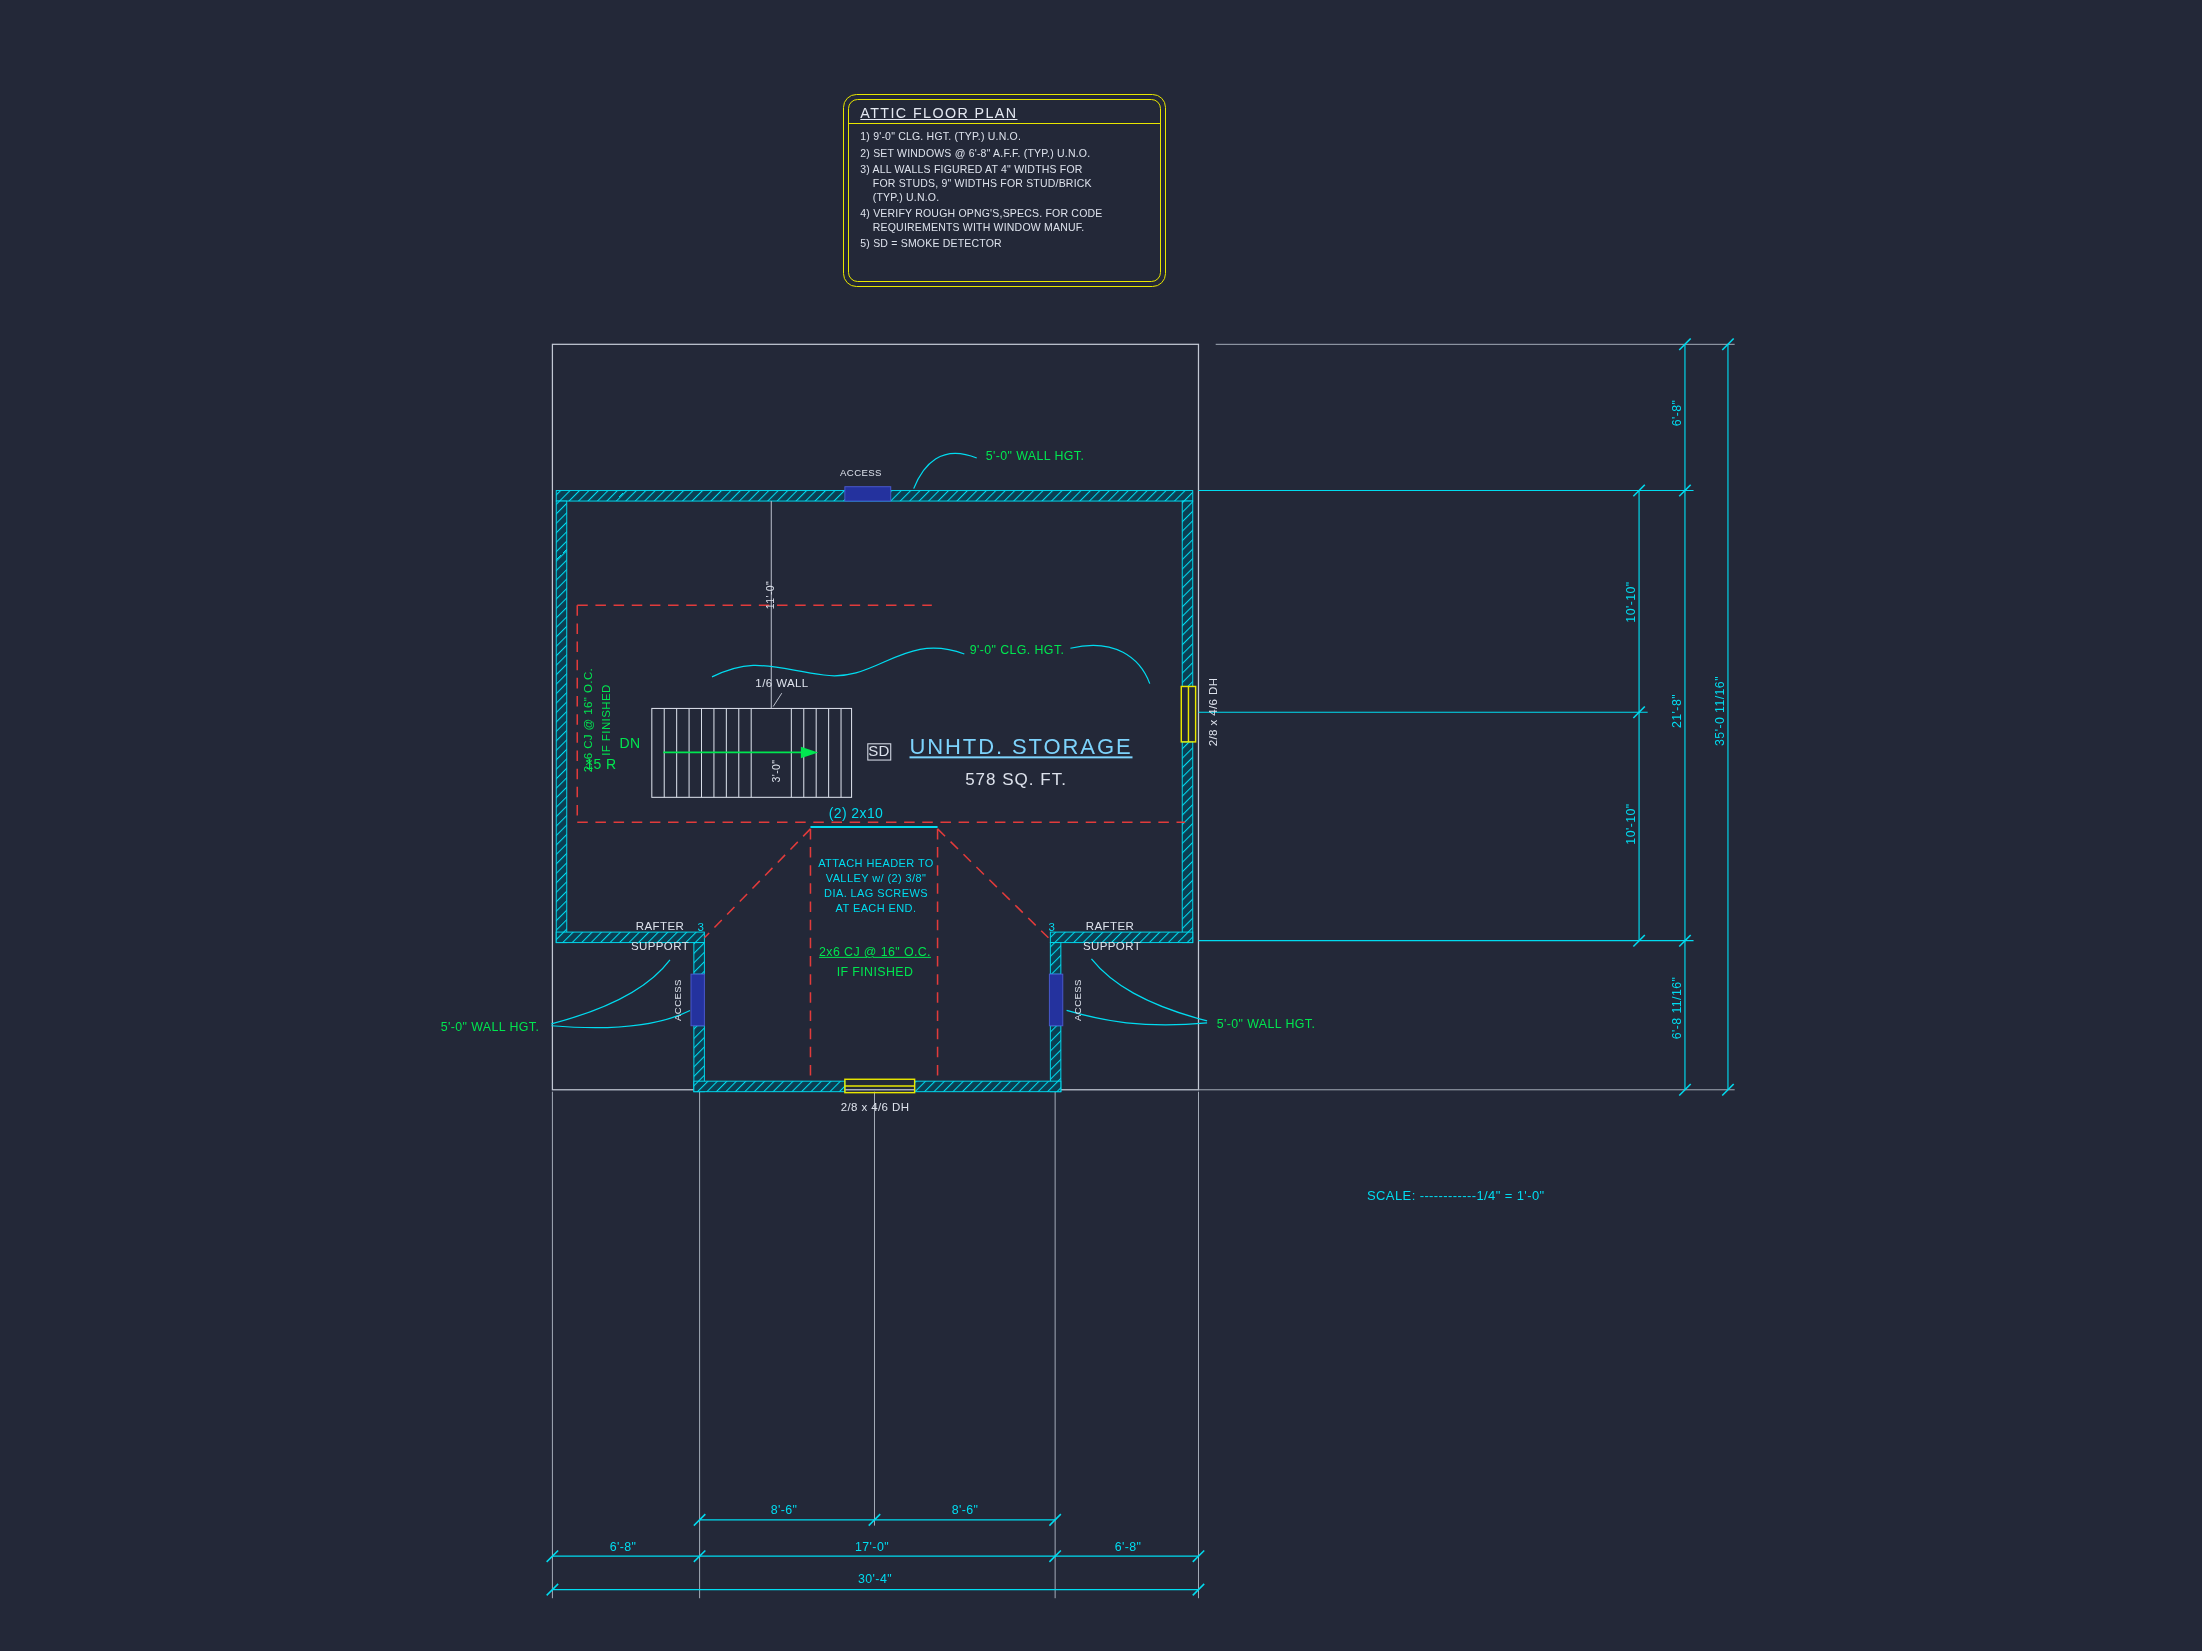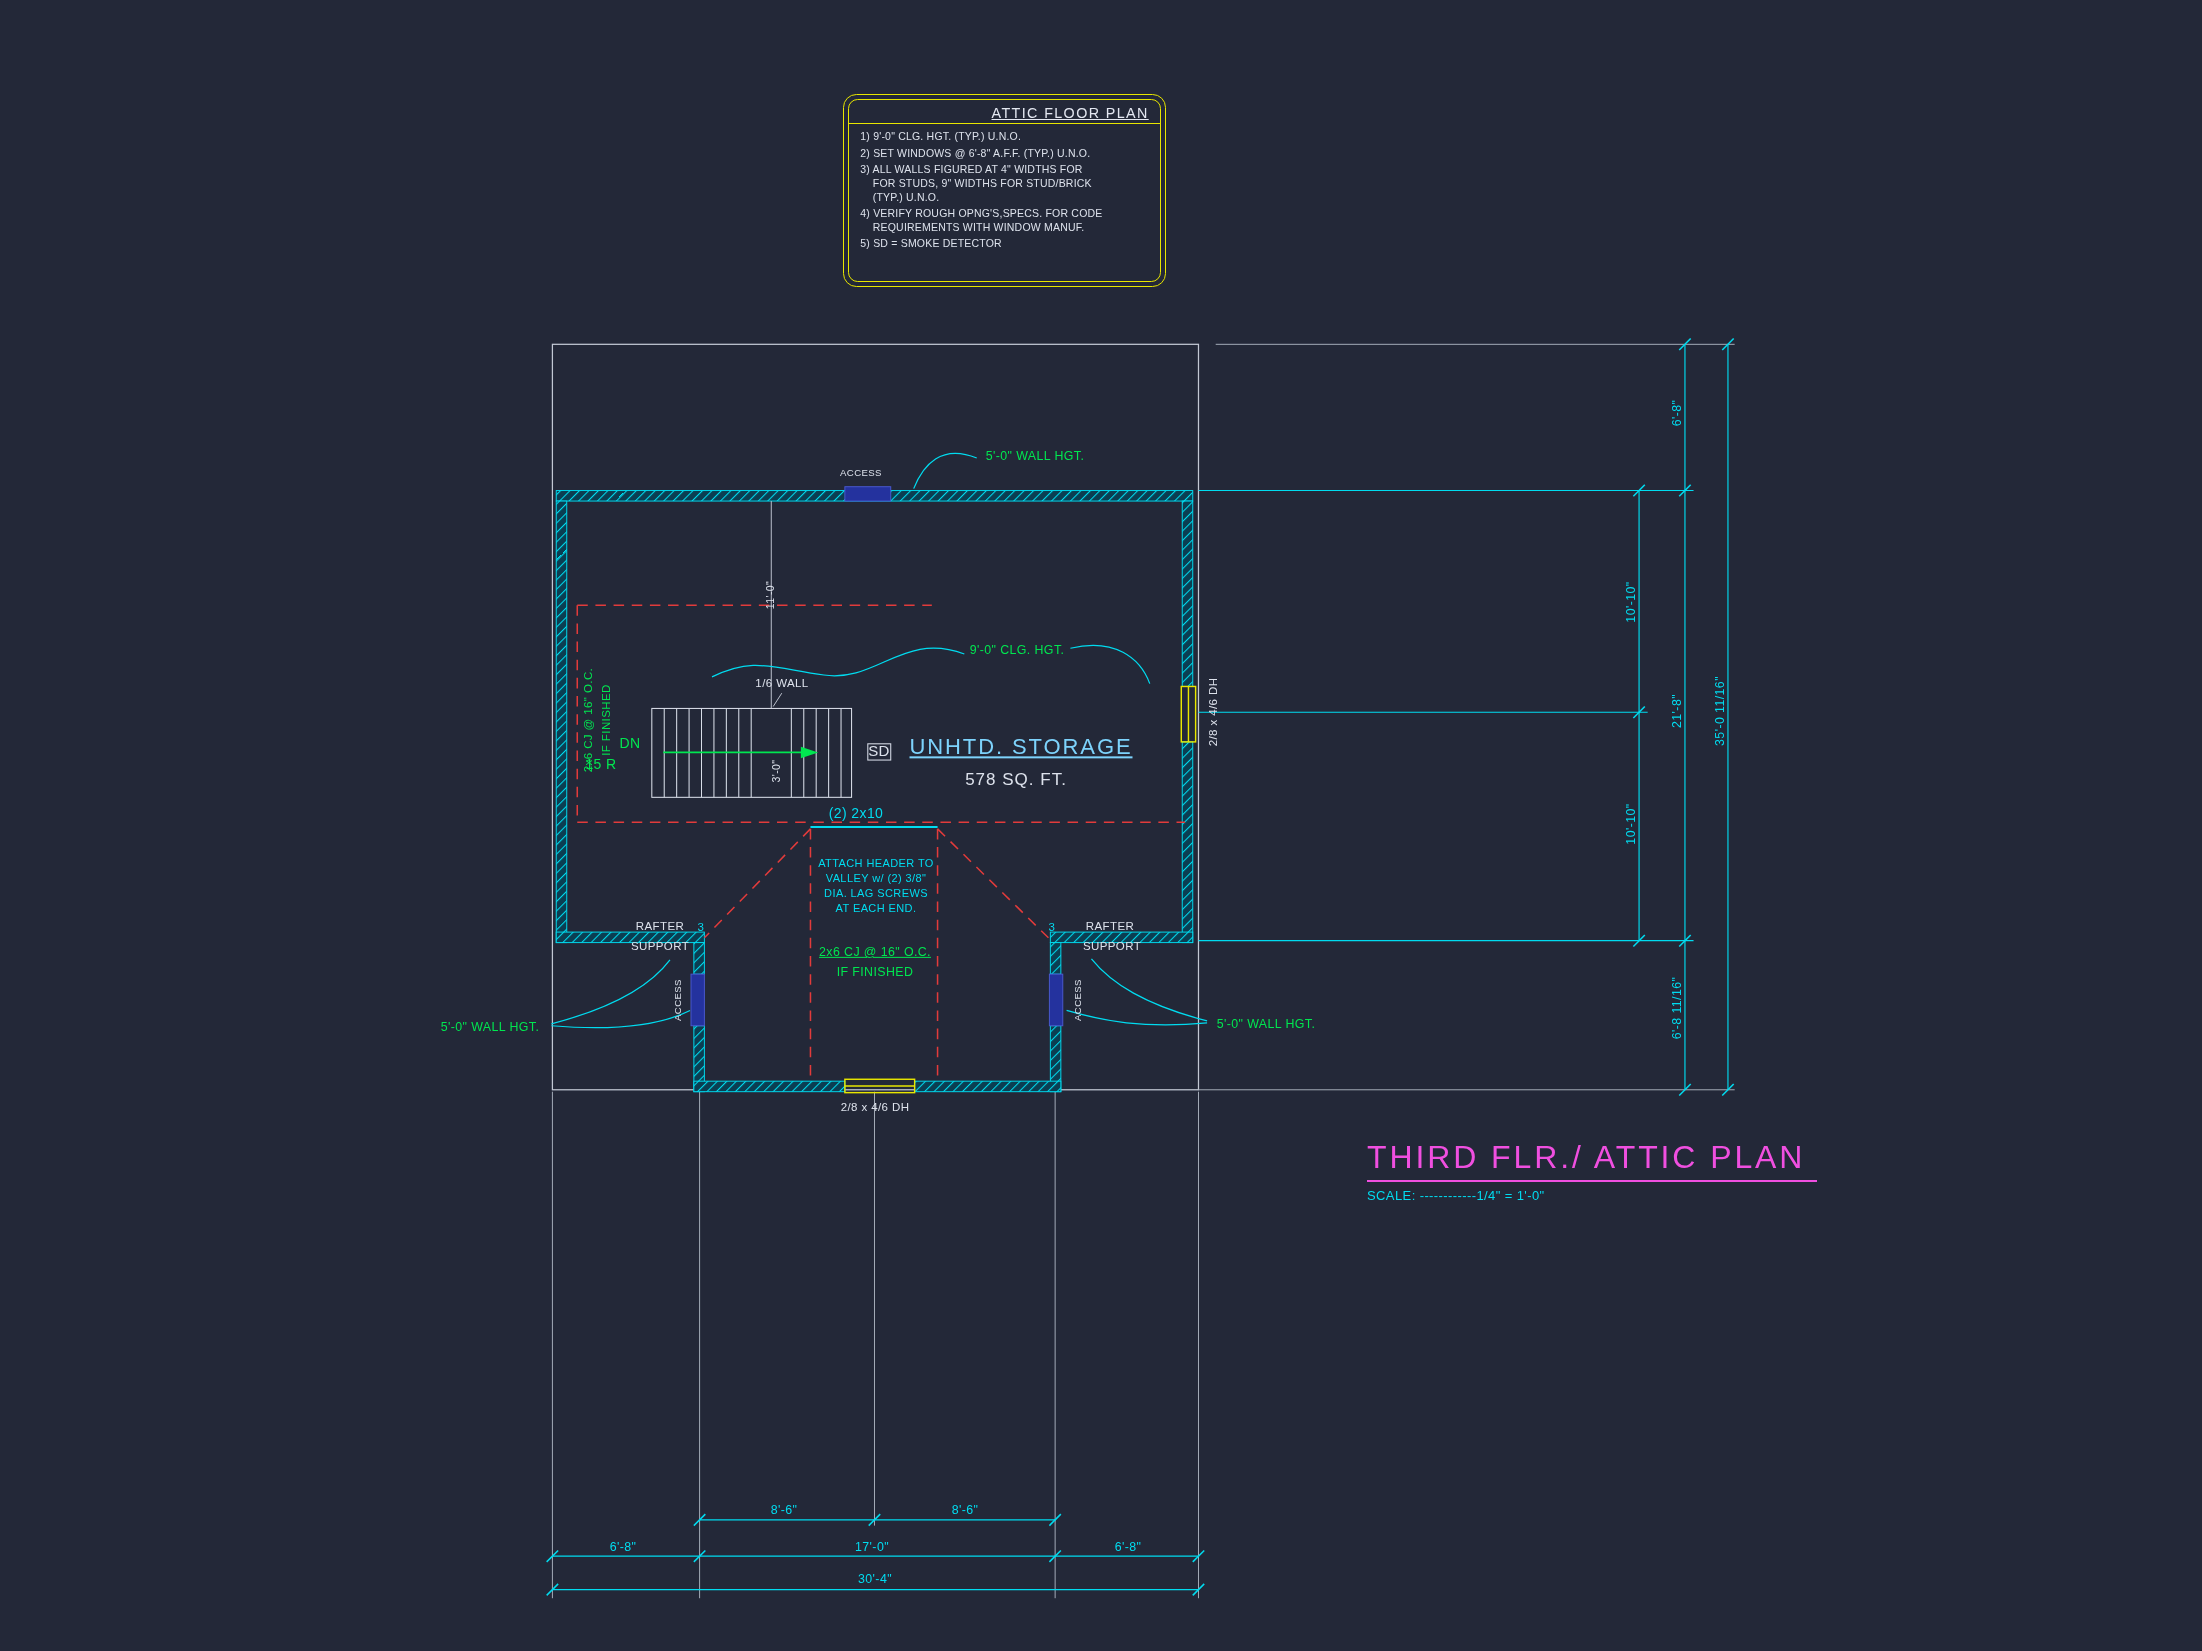--- a/index.html
+++ b/index.html
@@ -11,21 +11,21 @@
   .lbl{position:absolute;transform:translate(-50%,-50%);white-space:pre;line-height:1.15;letter-spacing:0.4px}
   .rot{transform:translate(-50%,-50%) rotate(-90deg)}
   .cy{color:#00dcf0}.gr{color:#00e650}.wh{color:#dde2ec}.mg{color:#7dd3fc}
   .und{text-decoration:underline}
   .ctr{text-align:center;white-space:pre-line}
   
   .notes-box{position:absolute;left:843px;top:94px;width:323px;height:193px;
              border:1.9px solid #e8e600;border-radius:13.4px}
   .notes-inner{position:absolute;inset:3.8px;border:1.4px solid #e8e600;border-radius:9.6px;
                padding:4.8px 11.5px 3.8px 11.5px;overflow:hidden}
-  .notes-title{text-align:right;font-size:14.3px;letter-spacing:1.4px;color:#e4e8f2;
+  .notes-title{text-align:left;font-size:14.3px;letter-spacing:1.4px;color:#e4e8f2;
                text-decoration:underline;padding-bottom:2.9px}
   .notes-sep{border-top:1.4px solid #e8e600;margin:0 -11.5px 5.7px -11.5px}
   .note{font-size:10.5px;line-height:1.3;color:#dde2ec;white-space:pre-line;margin-bottom:2.9px;letter-spacing:0.2px}
   
   .title-main{position:absolute;left:1367px;top:1139px;display:inline-block;
               font-size:32px;letter-spacing:2.9px;color:#f04fe0;
               border-bottom:2.4px solid #f04fe0;padding:0 11.5px 3.8px 0}
   .title-scale{position:absolute;left:1367px;top:1188px;font-size:13px;color:#00dcf0;letter-spacing:0.4px}
 </style>
 </head>
@@ -238,17 +238,16 @@
       <div class="note">2) SET WINDOWS @ 6'-8" A.F.F. (TYP.) U.N.O.</div>
       <div class="note">3) ALL WALLS FIGURED AT 4" WIDTHS FOR
 &nbsp;&nbsp;&nbsp;&nbsp;FOR STUDS, 9" WIDTHS FOR STUD/BRICK
 &nbsp;&nbsp;&nbsp;&nbsp;(TYP.) U.N.O.</div>
       <div class="note">4) VERIFY ROUGH OPNG'S,SPECS. FOR CODE
 &nbsp;&nbsp;&nbsp;&nbsp;REQUIREMENTS WITH WINDOW MANUF.</div>
       <div class="note">5) SD = SMOKE DETECTOR</div>
     </div>
   </div>
 
-  <div class="title-main">THIRD FLR./ ATTIC PLAN</div>
   <div class="title-scale">SCALE: ------------1/4" = 1'-0"</div>
 
 </div>
 
 
 </body></html>

